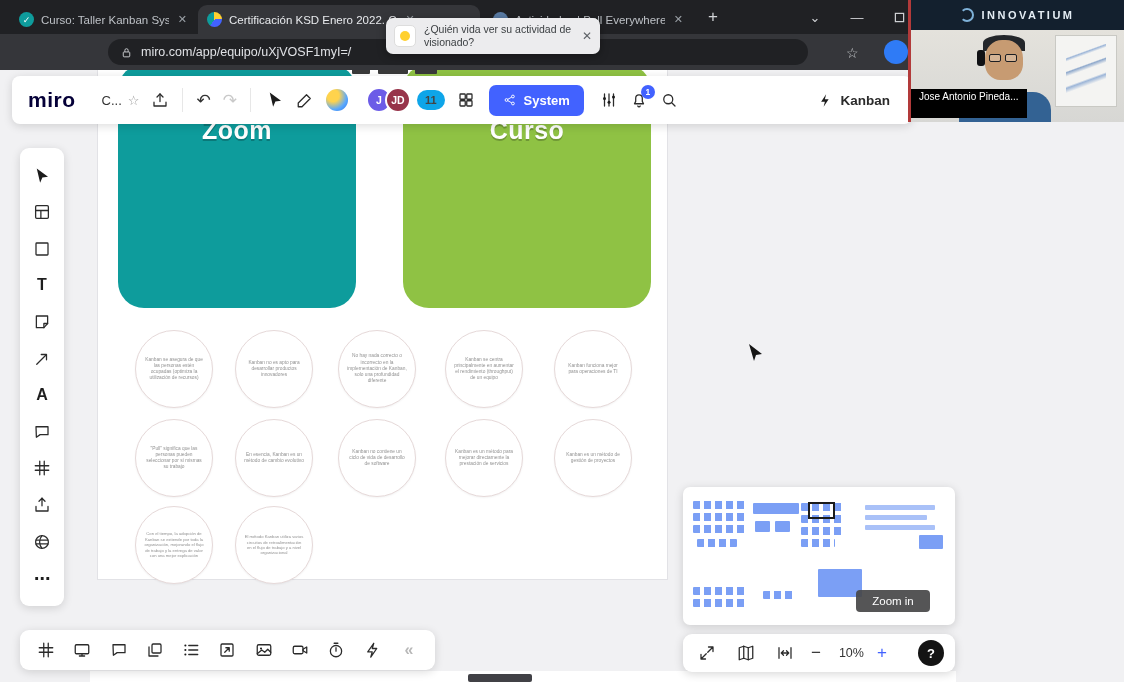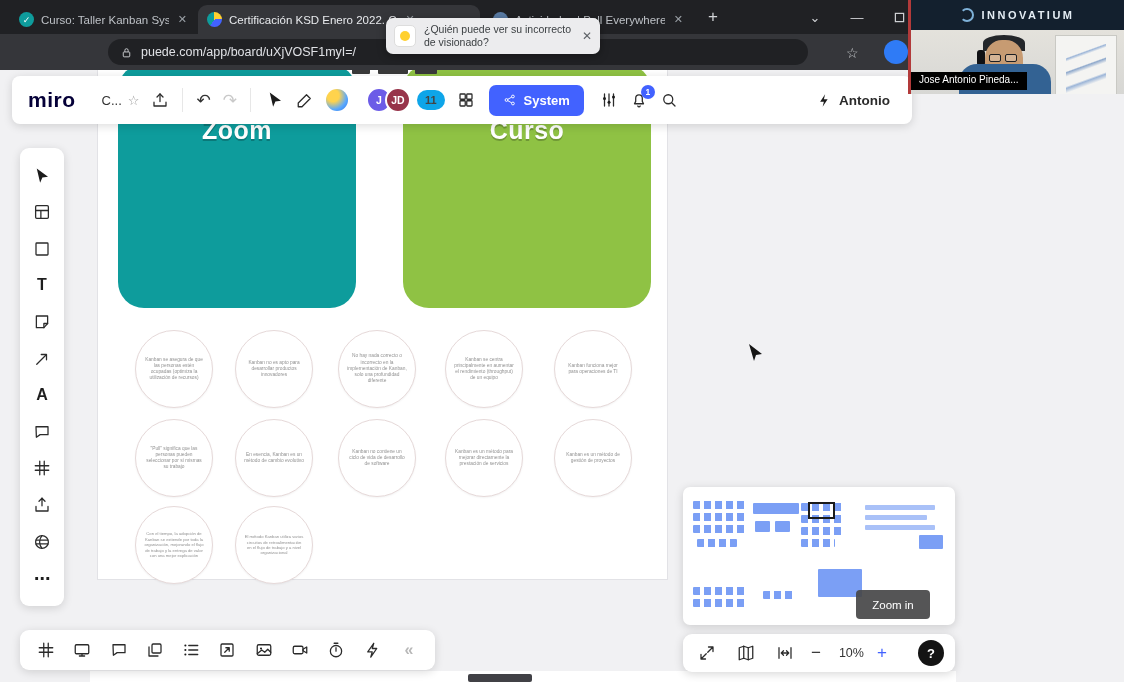--- a/index.html
+++ b/index.html
@@ -77,40 +77,40 @@
   #bottom-toolbar { position:absolute; left:20px; top:630px; width:415px; height:40px; background:#fff; border-radius:9px; box-shadow:0 2px 10px rgba(0,0,0,.14); z-index:10; display:flex; align-items:center; justify-content:space-between; padding:0 13px; }
   .bt-item { width:26px; height:26px; display:flex; align-items:center; justify-content:center; }
   #collapse-btn { color:#b8b8b8; font-size:16px; font-weight:700; }
 
   
   #minimap { position:absolute; left:683px; top:487px; width:272px; height:138px; background:#fff; border-radius:7px; box-shadow:0 2px 10px rgba(0,0,0,.16); z-index:10; overflow:hidden; }
   .mm { position:absolute; background:#7b9ff5; border-radius:1px; }
   .mm.lt { background:#a9c1f8; }
   .mm.row { background:repeating-linear-gradient(90deg,#7b9ff5 0 7px, transparent 7px 11px); }
   #mm-viewport { position:absolute; left:125px; top:15px; width:27px; height:17px; border:2px solid #1b1b1b; background:transparent; z-index:2; }
-  #zoom-tooltip { position:absolute; left:856px; top:590px; width:74px; height:29px; background:rgba(70,70,72,.92); color:#fff; border-radius:4px; font-size:11.5px; display:flex; align-items:center; justify-content:center; z-index:12; }
+  #zoom-tooltip { position:absolute; left:856px; top:590px; width:74px; height:22px; background:rgba(70,70,72,.92); color:#fff; border-radius:4px; font-size:11.5px; display:flex; align-items:center; justify-content:center; z-index:12; }
   #zoombar { position:absolute; left:683px; top:634px; width:272px; height:38px; background:#fff; border-radius:9px; box-shadow:0 2px 10px rgba(0,0,0,.16); z-index:10; display:flex; align-items:center; gap:13px; padding:0 11px; }
   .zglyph { font-size:17px; color:#333; }
   #zoom-level { font-size:12.5px; color:#333; min-width:30px; text-align:right; }
   #help-btn { margin-left:auto; width:26px; height:26px; border-radius:50%; background:#141414; color:#fff; font-size:13px; font-weight:700; display:flex; align-items:center; justify-content:center; }
 
   
-  #webcam { position:absolute; right:0; top:0; width:216px; height:94px; background:#13202e; z-index:60; border-left:3px solid #b23a3a; }
+  #webcam { position:absolute; right:0; top:0; width:216px; height:122px; background:#13202e; z-index:60; border-left:3px solid #b23a3a; }
   #wc-brandband { height:30px; display:flex; align-items:center; justify-content:center; gap:7px; }
   #wc-logo-swirl { width:14px; height:14px; border-radius:50%; border:2.5px solid #7fb2d9; border-left-color:transparent; }
   #wc-brand { color:#e4edf4; font-size:11px; font-weight:700; letter-spacing:2.5px; }
   #wc-video { position:absolute; left:0; top:30px; right:0; bottom:0; background:linear-gradient(#e4e2dc,#d7d7d4); overflow:hidden; }
   #wc-art { position:absolute; right:7px; top:5px; width:62px; height:72px; background:#f4f4f2; border:1px solid #c9c9c4; }
   #wc-art i { position:absolute; left:10px; top:8px; width:40px; height:54px; background:linear-gradient(160deg, transparent 20%, #9db6d8 22%, transparent 26%, transparent 40%, #8fa9cc 42%, transparent 48%, transparent 62%, #9db6d8 65%, transparent 72%); }
   #wc-head { position:absolute; left:74px; top:10px; width:38px; height:40px; background:#c79b72; border-radius:45% 45% 40% 40%; }
   #wc-hair { position:absolute; left:72px; top:5px; width:42px; height:16px; background:#23262a; border-radius:50% 50% 0 0; }
   #wc-phones { position:absolute; left:66px; top:20px; width:8px; height:16px; background:#101114; border-radius:3px; }
   .wc-glass { position:absolute; top:24px; width:12px; height:8px; border:1.6px solid #1c1e22; border-radius:2px; background:rgba(255,255,255,.25); }
   #wc-torso { position:absolute; left:48px; bottom:0; width:92px; height:30px; background:#336293; border-radius:18px 18px 0 0; }
-  #wc-nametag { position:absolute; left:0px; bottom:4px; background:#000; color:#fff; font-size:10px; padding:2px 8px 5px; white-space:nowrap; }
+  #wc-nametag { position:absolute; left:0px; bottom:4px; background:#000; color:#fff; font-size:10px; padding:2px 8px 16px; white-space:nowrap; }
 
   
   #bottom-strip { position:absolute; left:90px; top:671px; width:866px; height:11px; background:#fff; z-index:5; }
   #strip-notch { position:absolute; left:468px; top:674px; width:64px; height:8px; background:#414146; border-radius:2px; z-index:6; }
 </style>
 </head>
 <body>
 
 <div id="tabstrip">
   <div class="tab" style="left:10px; width:186px;">
@@ -147,35 +147,35 @@
   </svg>
 <svg class="navic" style="left:80px;" viewBox="0 0 24 24">
     <path d="M20 12a8 8 0 1 1-2.2-5.5"></path>
     <path d="M20 4v5h-5"></path>
   </svg>
 <div id="urlpill" style="z-index:39;">
   <svg width="13" height="13" viewBox="0 0 24 24">
       <rect x="6" y="11" width="12" height="9" rx="1.5" fill="none" stroke="#c6c9cc" stroke-width="1.8"></rect>
       <path d="M9 11V8a3 3 0 0 1 6 0v3" fill="none" stroke="#c6c9cc" stroke-width="1.8"></path>
     </svg>
-  <span id="urltext">puede.com/app/board/uXjVOSF1myI=/</span>
+  <span id="urltext">miro.com/app/equipo/uXjVOSF1myI=/</span>
 </div>
 <svg class="navic" style="left:818px;" viewBox="0 0 24 24">
     <path d="M12 15V4" stroke="#c6c9cc"></path>
     <path d="M8 8l4-4 4 4" stroke="#c6c9cc"></path>
     <path d="M5 12v8h14v-8" stroke="#c6c9cc"></path>
   </svg>
 <div class="abs barglyph" style="left:846px; top:45px; z-index:39;">☆</div>
 <div id="avatar-browser"></div>
 
 <div id="notification">
   <div id="notif-icon">
       <i></i>
     </div>
-  <div id="notif-text">¿Quién puede ver su incorrecto de visionado?</div>
+  <div id="notif-text">¿Quién vida ver su actividad de visionado?</div>
   <div id="notif-close">✕</div>
 </div>
 
 <div id="frame"></div>
 <div class="zone" id="zone-myths">
   <div class="zone-title">Zoom</div>
 </div>
 <div class="zone" id="zone-facts">
   <div class="zone-title">Curso</div>
 </div>
@@ -272,21 +272,21 @@
   <div class="tbit">
     <svg class="ic" viewBox="0 0 24 24">
         <circle cx="11" cy="11" r="6"></circle>
         <path d="M15.6 15.6L20 20"></path>
       </svg>
   </div>
   <div id="meeting-btn">
     <svg width="15" height="15" viewBox="0 0 24 24">
         <path d="M13 2L5 14h6l-2 8 8-12h-6z" fill="#1c1c1c" stroke="none"></path>
       </svg>
-    <span>Antonio</span>
+    <span>Kanban</span>
   </div>
 </div>
 
 <div id="left-toolbar">
   <div class="lt-item">
       <svg class="ic" viewBox="0 0 24 24">
         <polygon class="fill" points="5,2 20,13 12.5,14 9.5,21 5,2"></polygon>
       </svg>
     </div>
   <div class="lt-item">

